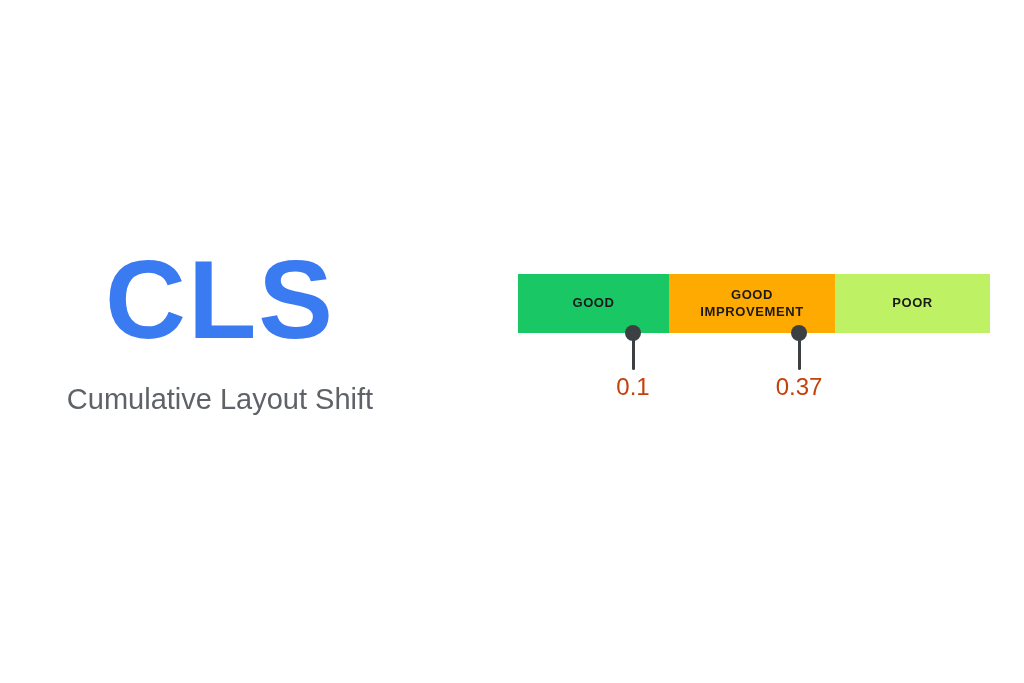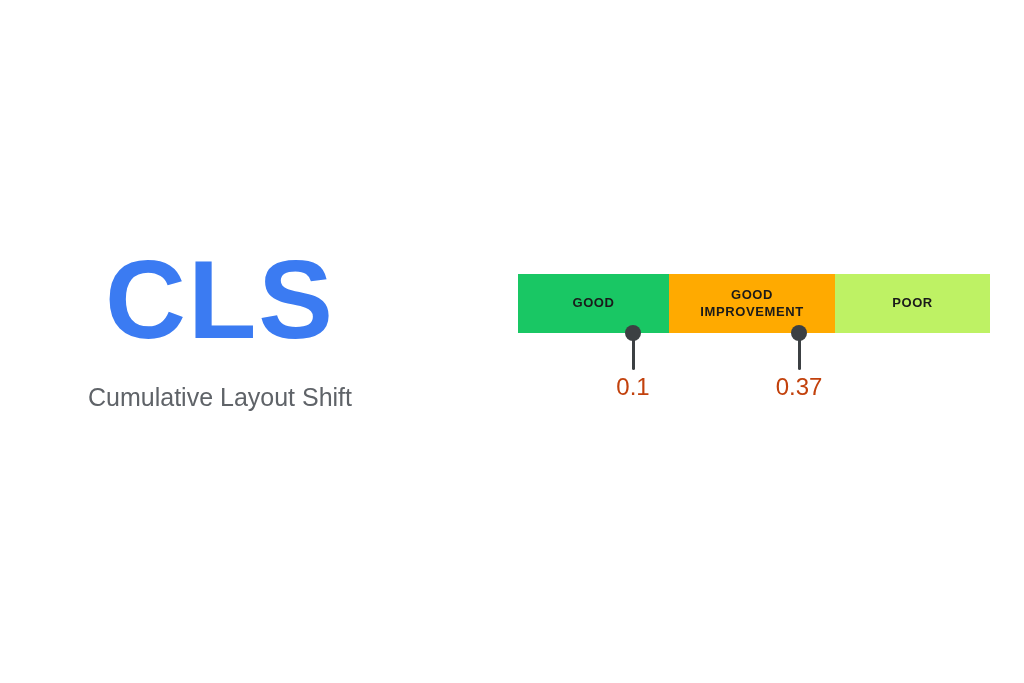--- a/index.html
+++ b/index.html
@@ -38,21 +38,21 @@
     line-height: 1.0;
     font-weight: 700;
     letter-spacing: 2px;
     color: #3b7bf2;
     margin: 16px;
     padding: 0;
   }
 
   .metric-fullname {
     font-family: "Liberation Sans", sans-serif;
-    font-size: 25px;
+    font-size: 29px;
     line-height: 1.2;
     font-weight: 400;
     color: #5f6368;
     margin: 0;
     padding: 0;
     margin-top: 26px;
     letter-spacing: 0px;
   }
 
   

